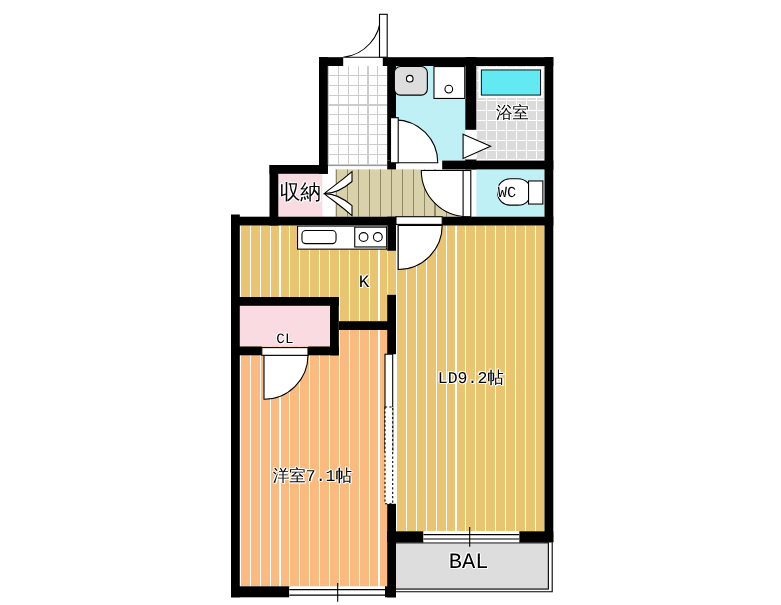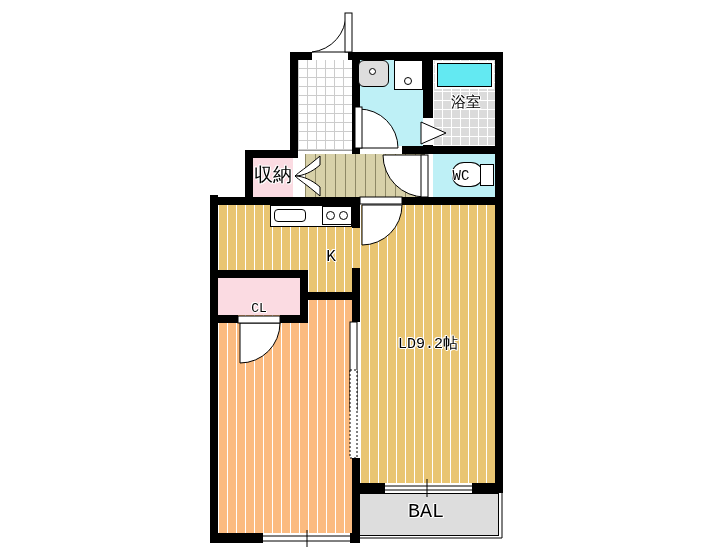--- a/index.html
+++ b/index.html
@@ -119,15 +119,16 @@
 
     <polyline points="502,493 502,538 359,538" fill="none" stroke="#000" stroke-width="1"></polyline>
   </svg>
 
   <div class="lbl" style="left:438px;top:94px;width:56px;font-size:15px;">浴室</div>
   <div class="lbl" style="left:444px;top:166px;width:34px;font-size:14px;">WC</div>
   <div class="lbl" style="left:250px;top:166px;width:46px;font-size:19px;">収納</div>
   <div class="lbl" style="left:318px;top:247px;width:26px;font-size:16px;">K</div>
   <div class="lbl" style="left:240px;top:287px;width:38px;font-size:13px;margin-top:12px;">CL</div>
   <div class="lbl" style="left:390px;top:335px;width:76px;font-size:15px;">LD9.2帖</div>
+  <div class="lbl" style="left:240px;top:424px;width:88px;font-size:15px;">洋室7.1帖</div>
   <div class="lbl" style="left:402px;top:502px;width:48px;font-size:20px;">BAL</div>
 
 </div>
 
 </body></html>

